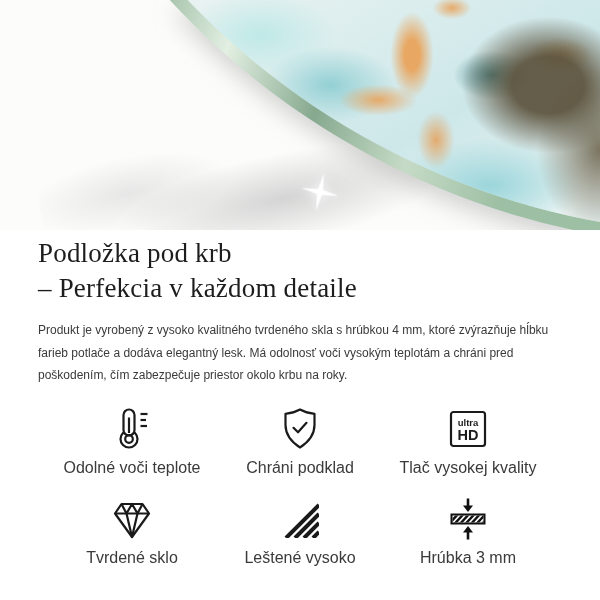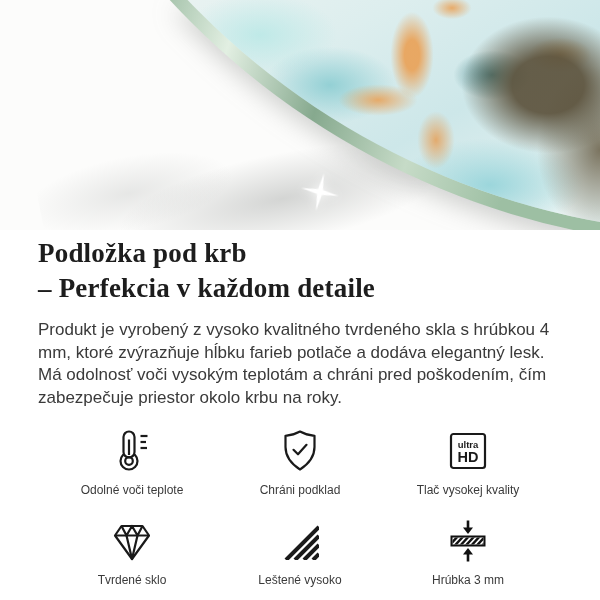--- a/index.html
+++ b/index.html
@@ -65,49 +65,49 @@
     width: 46px; height: 46px;
     filter: drop-shadow(0 0 5px rgba(255,255,255,0.95));
     transform: rotate(12deg);
   }
 
   
   .content { padding: 0 38px; }
   .title {
     margin: 6px 0 13px;
     font-family: "Liberation Serif", "DejaVu Serif", serif;
-    font-weight: 700;
+    font-weight: 400;
     font-size: 27px;
     line-height: 35px;
     color: #1d1d1d;
     letter-spacing: 0.2px;
   }
   .title span { display: block; }
   .description {
     margin: 0;
     max-width: 534px;
-    font-size: 17px;
+    font-size: 12px;
     line-height: 22.5px;
     color: #3a3a3a;
   }
 
   
   .features {
     display: grid;
     grid-template-columns: repeat(3, 1fr);
     row-gap: 20px;
     margin-top: 18px;
     padding: 0 10px;
   }
   .feature { display: flex; flex-direction: column; align-items: center; }
   .feature .icon { width: 48px; height: 48px; display: block; }
   .feature .icon * { vector-effect: none; }
   .feature .label {
     margin-top: 8px;
-    font-size: 12px;
+    font-size: 16px;
     line-height: 14px;
     color: #3a3a3a;
     text-align: center;
   }
   svg .stroke { fill: none; stroke: #1a1a1a; stroke-width: 2.2; }
   svg .fillw  { fill: #ffffff; stroke: #1a1a1a; stroke-width: 2.2; }
 </style>
 </head>
 <body>
 

